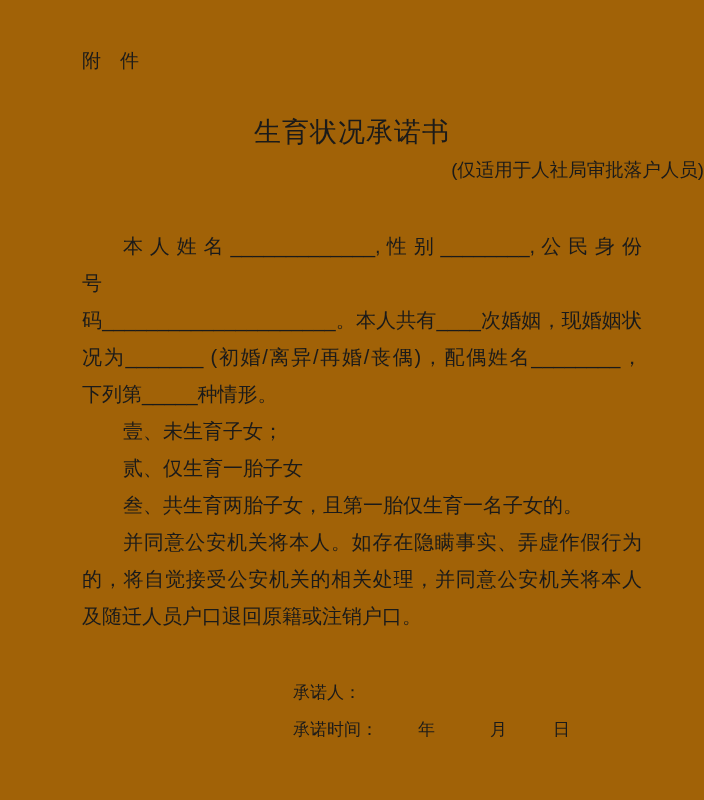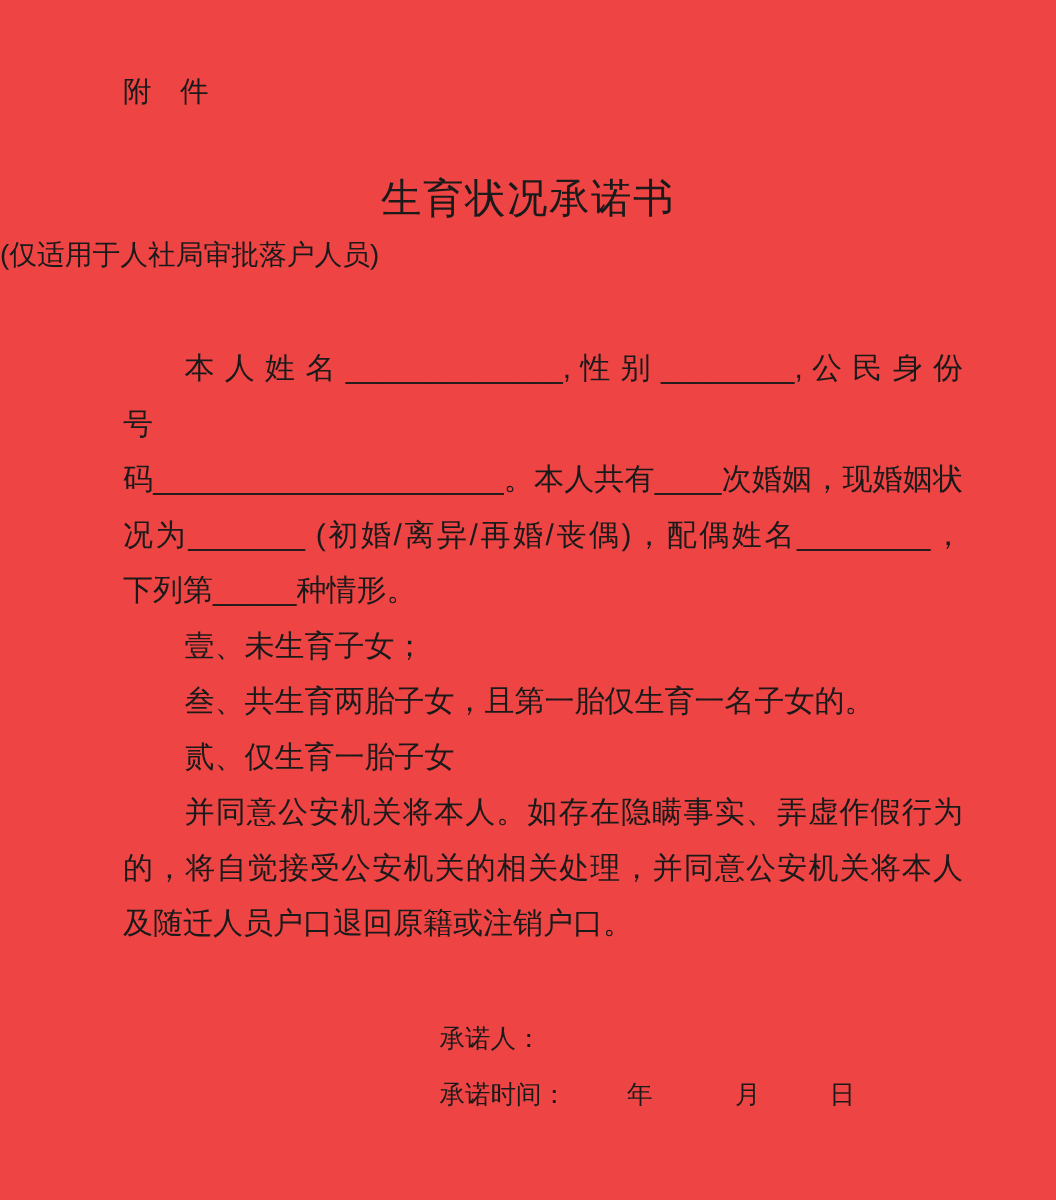--- a/index.html
+++ b/index.html
@@ -5,21 +5,21 @@
   * { box-sizing: border-box; }
   html, body {
     margin: 0;
     padding: 0;
     background: #ffffff;
   }
   .page {
     position: relative;
     width: 704px;
     height: 800px;
-    background: #ef4444;
+    background: #a16207;
     color: #1a1a1a;
     font-family: "Liberation Sans", "DejaVu Sans", sans-serif;
     overflow: hidden;
   }
   .attachment {
     position: absolute;
     left: 82px;
     top: 48px;
     font-size: 19px;
   }
@@ -32,21 +32,21 @@
     text-align: center;
     font-size: 27px;
     font-weight: 400;
     letter-spacing: 1px;
   }
   .doc-subtitle {
     position: absolute;
     left: 0;
     top: 157px;
     width: 704px;
-    text-align: left;
+    text-align: right;
     font-size: 18.5px;
   }
   .doc-body {
     position: absolute;
     left: 82px;
     top: 228px;
     width: 560px;
     font-size: 20px;
     line-height: 37px;
   }
@@ -85,22 +85,22 @@
   <h1 class="doc-title">生育状况承诺书</h1>
 
   <div class="doc-subtitle">(仅适用于人社局审批落户人员)</div>
 
   <div class="doc-body">
     <div class="doc-line indent fill">本 人 姓 名 _____________, 性 别 ________, 公 民 身 份 号</div>
     <div class="doc-line fill">码_____________________。本人共有____次婚姻，现婚姻状</div>
     <div class="doc-line fill">况为_______ (初婚/离异/再婚/丧偶)，配偶姓名________，</div>
     <div class="doc-line">下列第_____种情形。</div>
     <div class="doc-line indent">壹、未生育子女；</div>
+    <div class="doc-line indent">贰、仅生育一胎子女</div>
     <div class="doc-line indent">叁、共生育两胎子女，且第一胎仅生育一名子女的。</div>
-    <div class="doc-line indent">贰、仅生育一胎子女</div>
     <div class="doc-line indent fill">并同意公安机关将本人。如存在隐瞒事实、弄虚作假行为</div>
     <div class="doc-line fill">的，将自觉接受公安机关的相关处理，并同意公安机关将本人</div>
     <div class="doc-line">及随迁人员户口退回原籍或注销户口。</div>
   </div>
 
   <div class="doc-footer">
     <div class="footer-line">
       <span>承诺人：</span>
     </div>
     <div class="footer-line">

